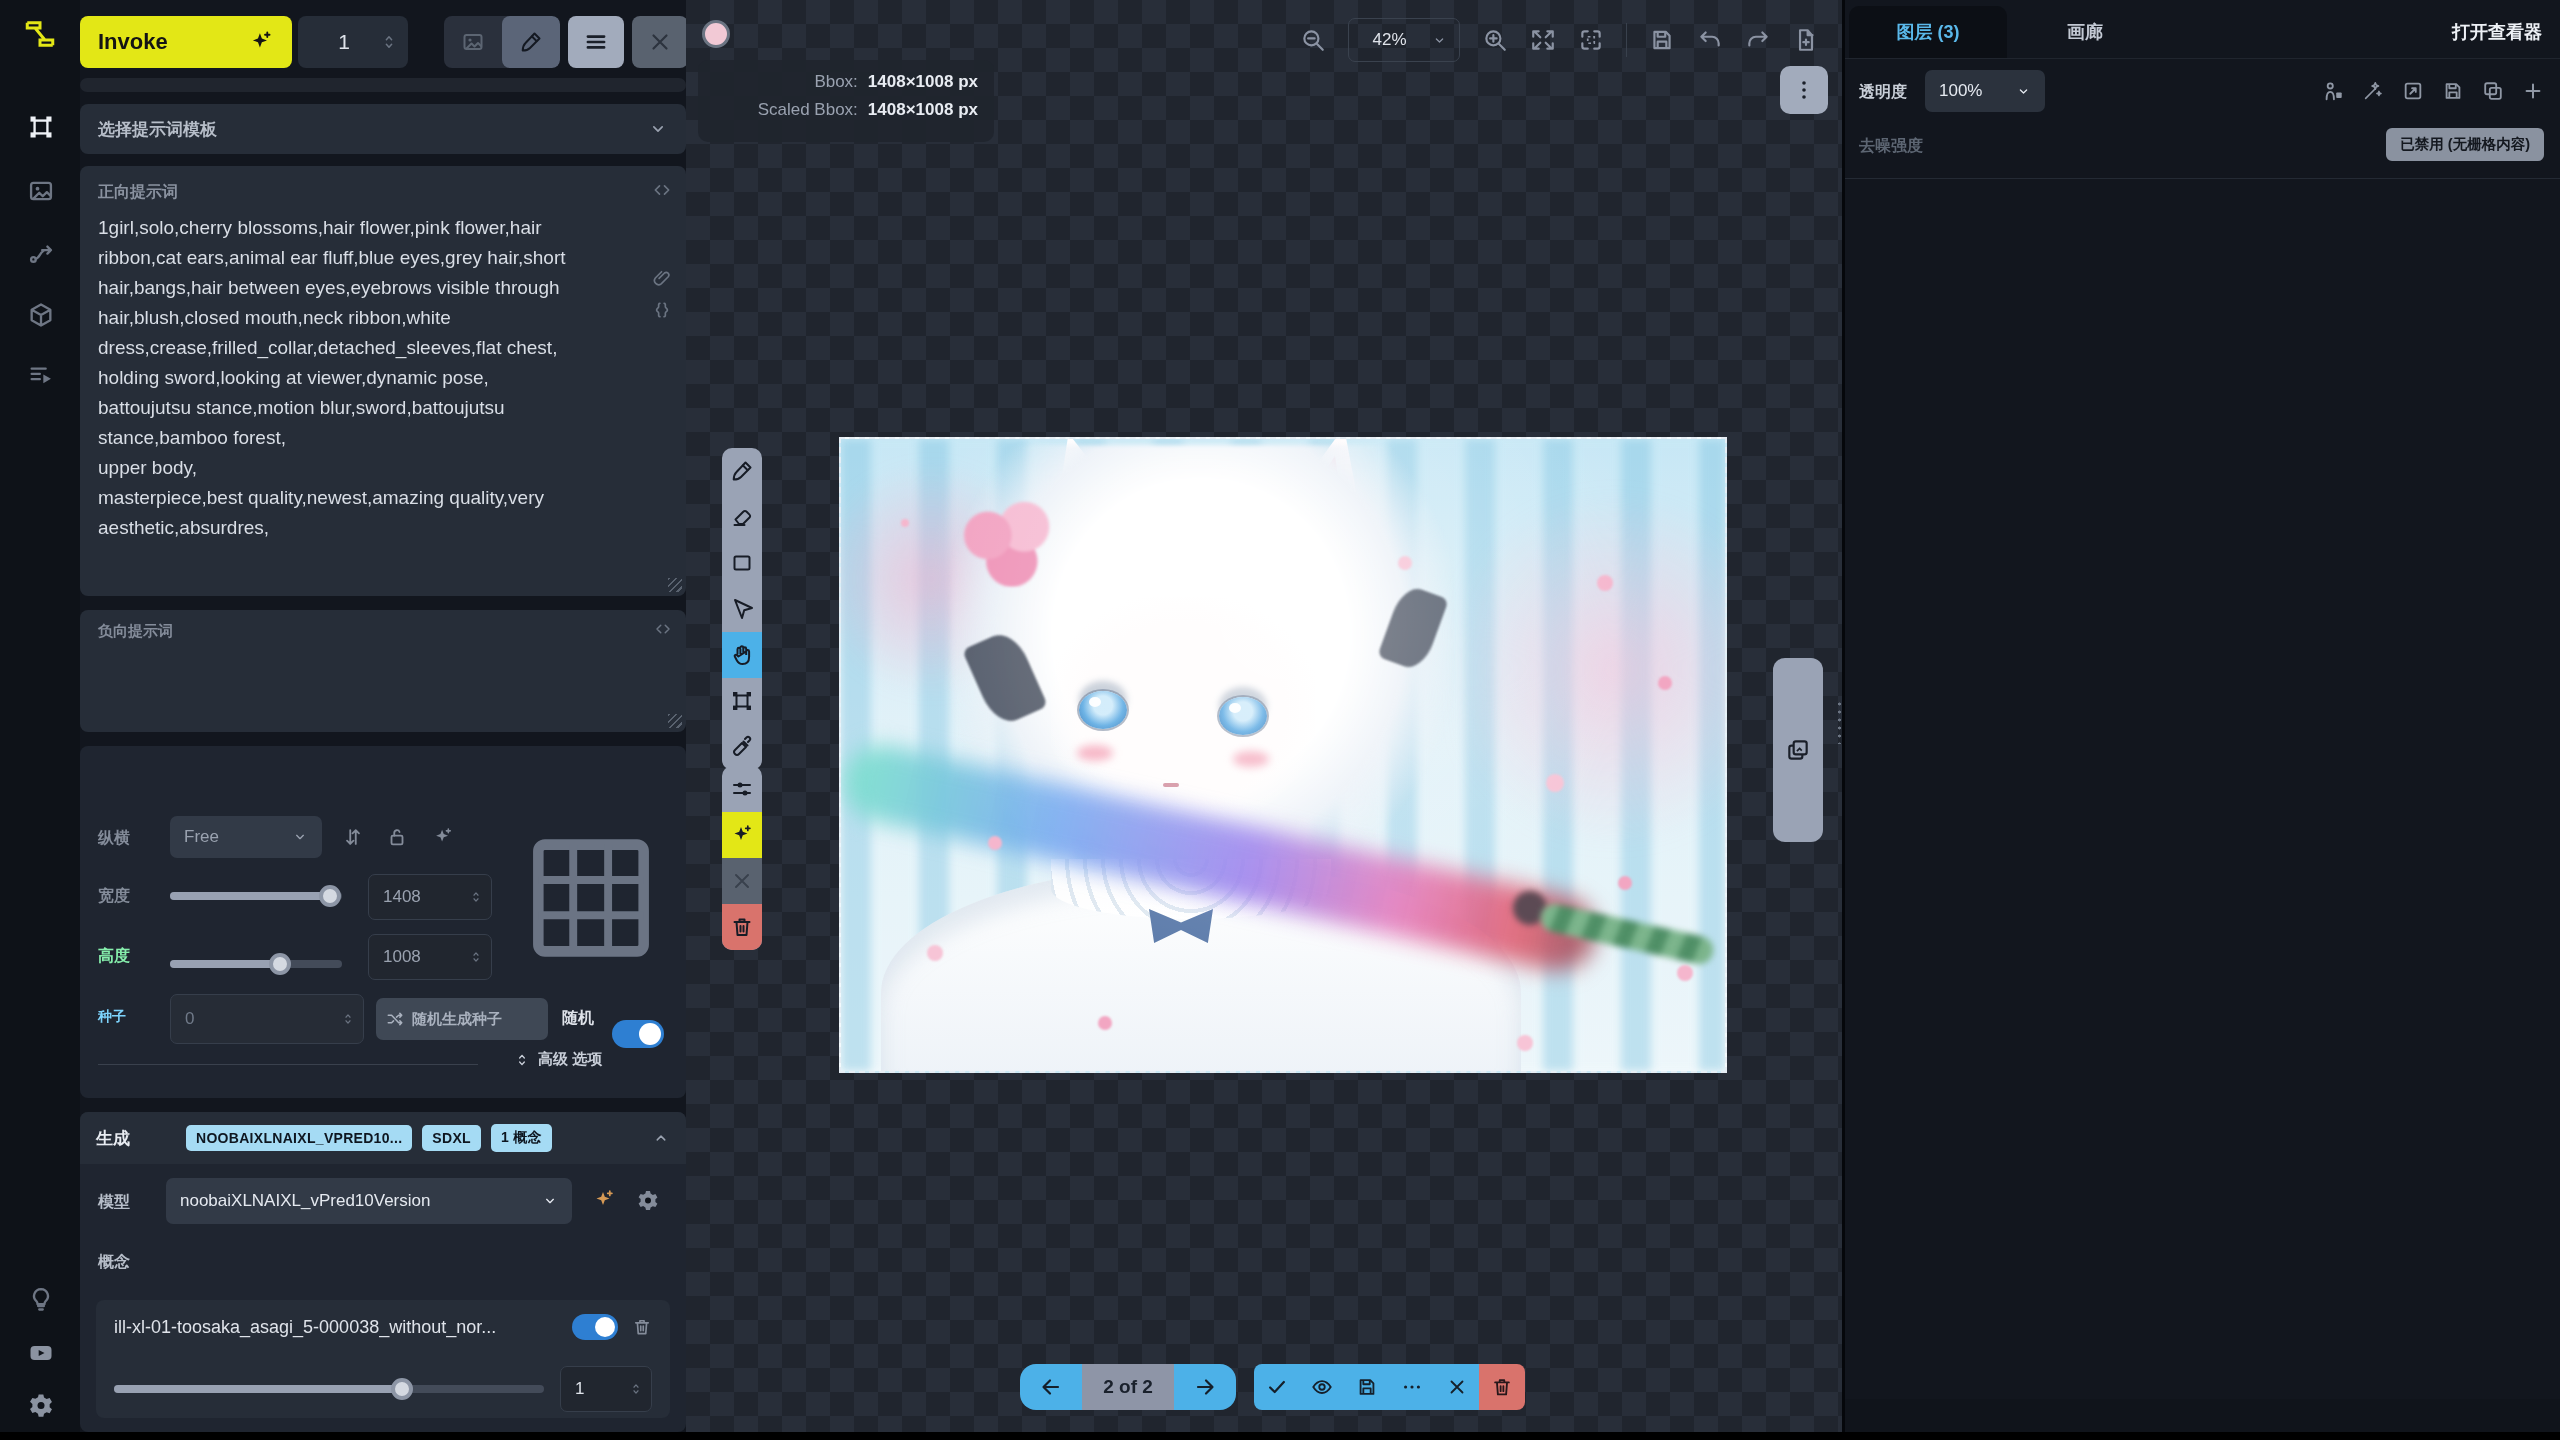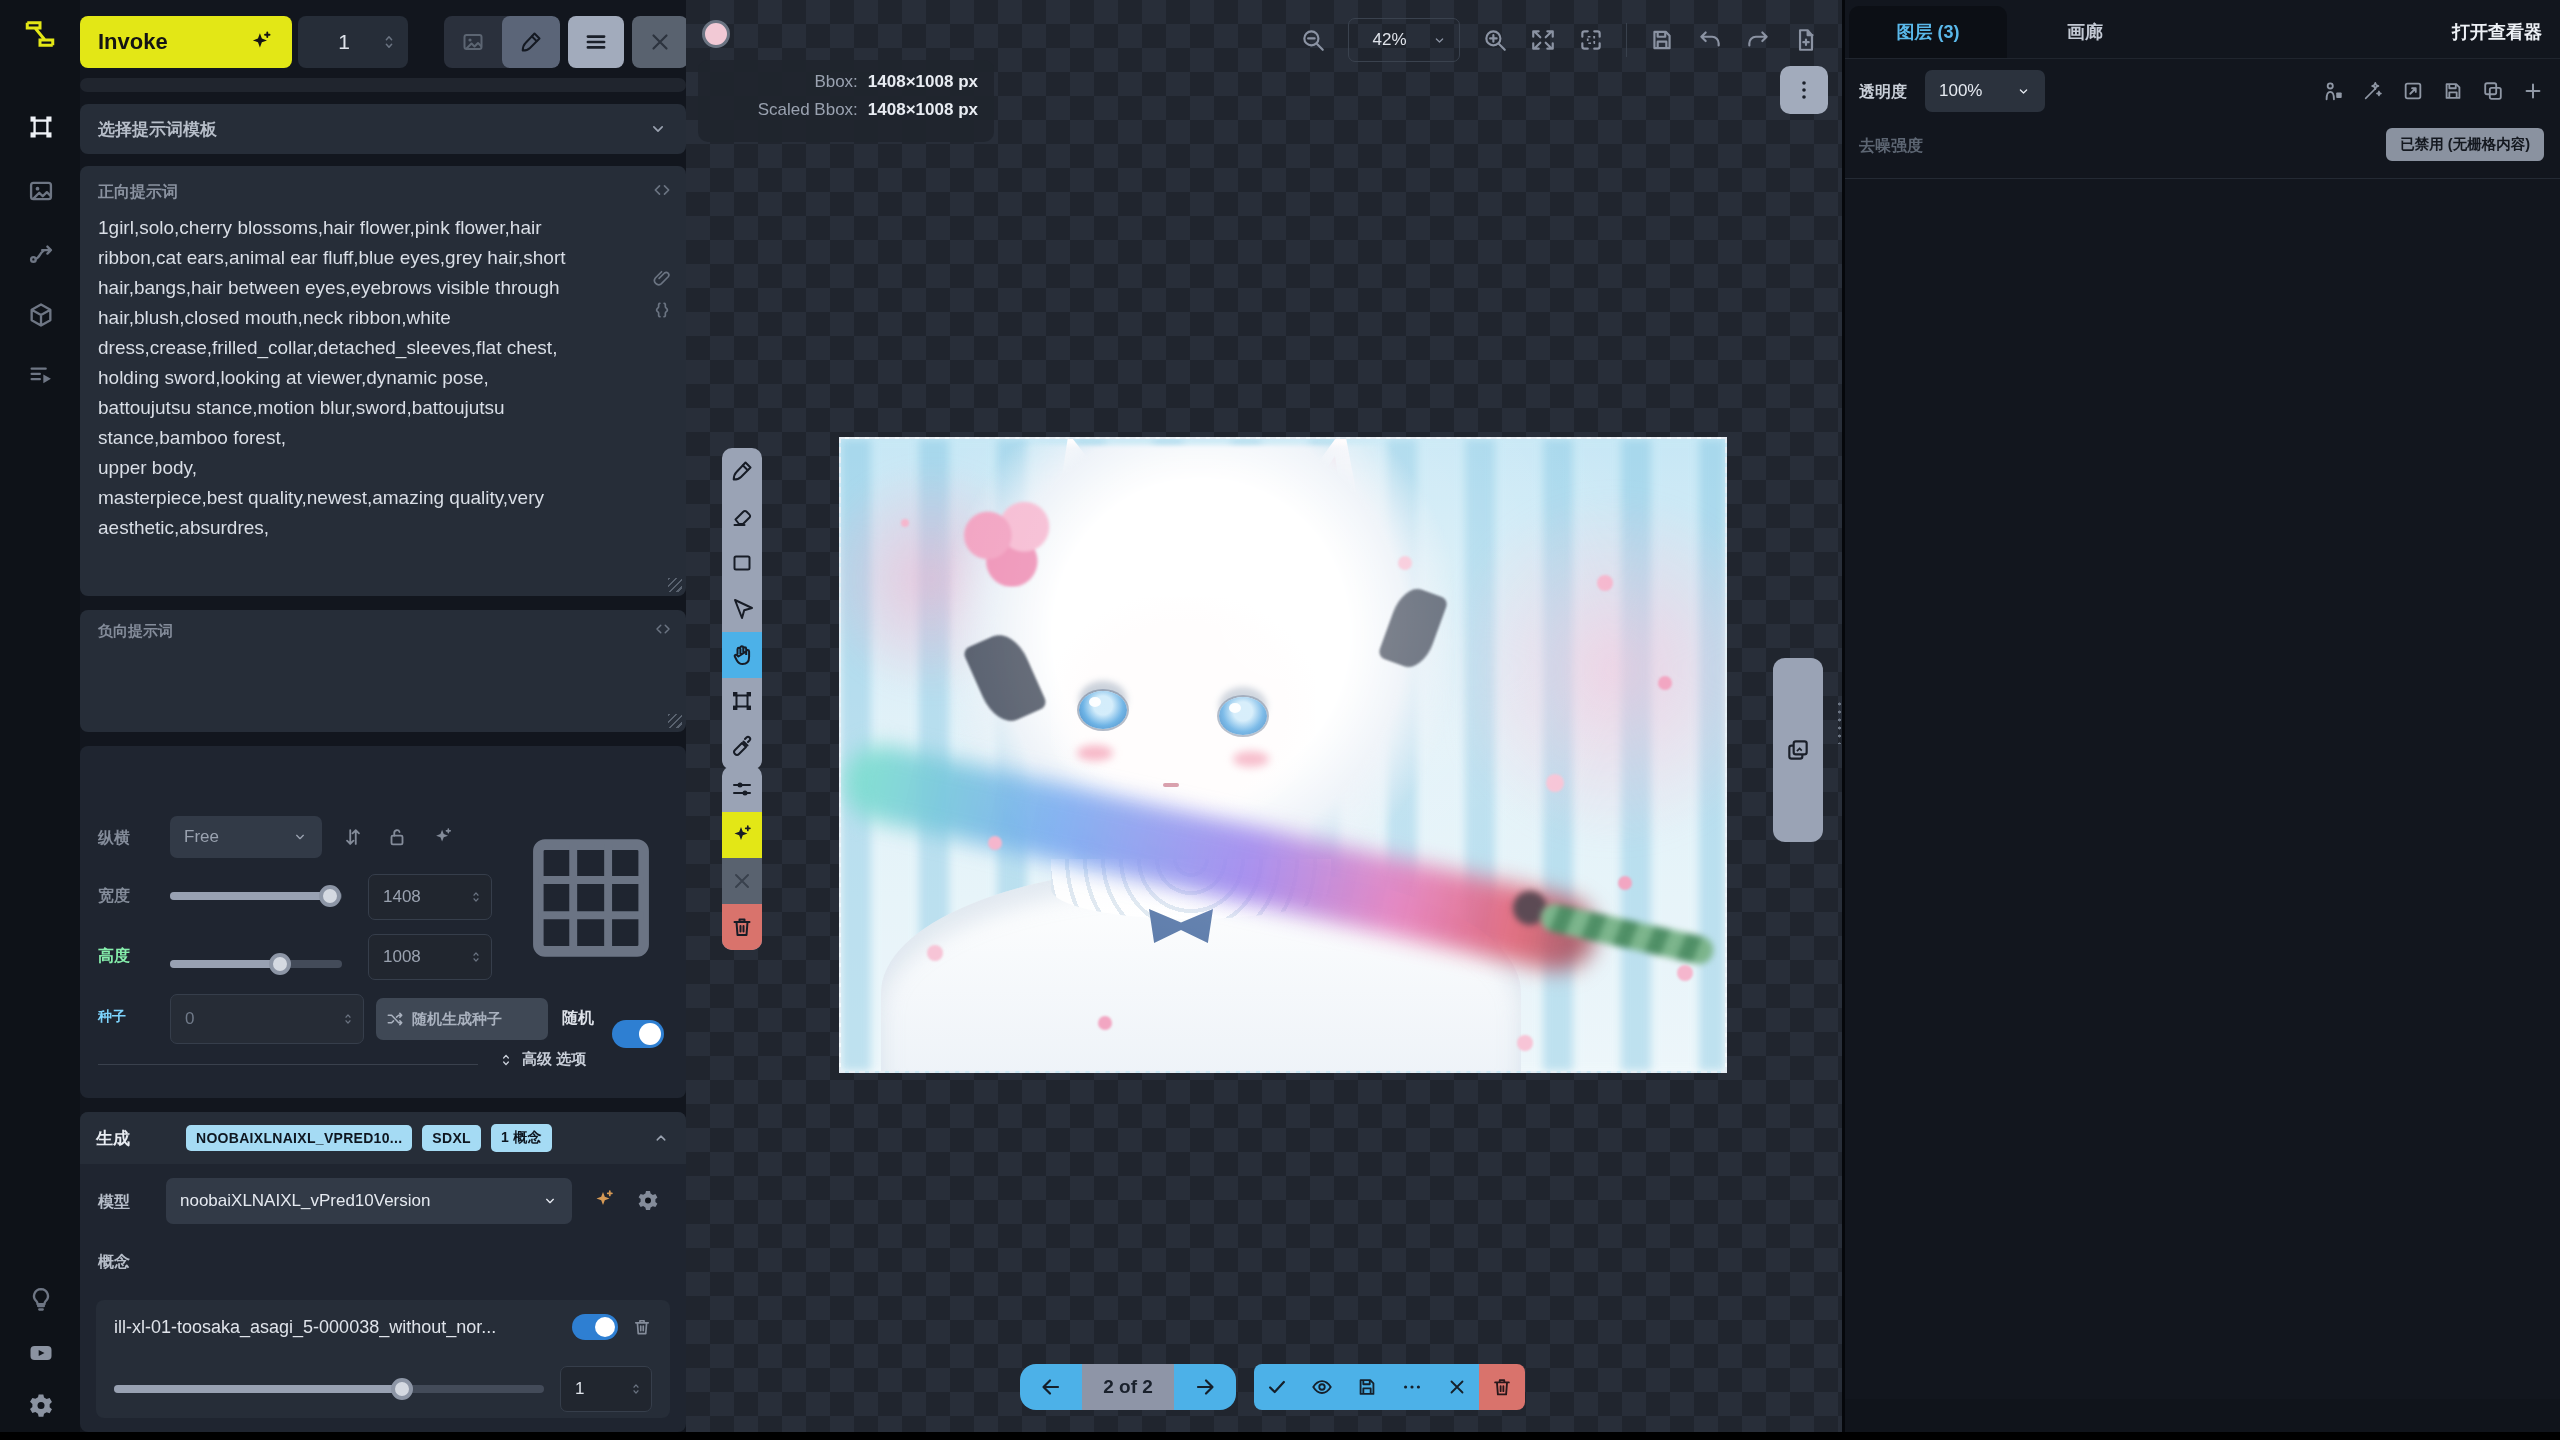--- a/index.html
+++ b/index.html
@@ -490,21 +490,21 @@
           <use href="#i-shuffle"></use>
         </svg>
       <span style="font-size:15px;font-weight:bold">随机生成种子</span>
     </button>
     <span class="abs" style="left:482px;top:262px;font-size:16px;font-weight:bold;color:#dfe3ea">随机</span>
     <div class="abs toggle" style="left:532px;top:258px;width:52px;height:28px;cursor:pointer">
         <span class="kn"></span>
       </div>
 
     <div class="abs" style="left:18px;top:318px;width:380px;height:1px;background:#3a414d"></div>
-    <div class="abs flex" style="left:418px;top:304px;gap:8px;color:#c9cfd9;cursor:pointer">
+    <div class="abs flex" style="left:434px;top:304px;gap:8px;color:#c9cfd9;cursor:pointer">
       <svg class="ic" width="16" height="16">
           <use href="#i-chevs"></use>
         </svg>
       <span style="font-size:15px;font-weight:bold">高级 选项</span>
     </div>
   </div>
 
   <div class="abs" style="left:0;top:1112px;width:606px;height:320px;background:var(--card2);border-radius:8px">
     <div class="flex" style="height:52px;background:#262d38;border-radius:8px 8px 0 0;padding:0 16px;gap:10px;cursor:pointer">
       <span style="font-size:17px;font-weight:bold;color:#e8ecf2">生成</span>

